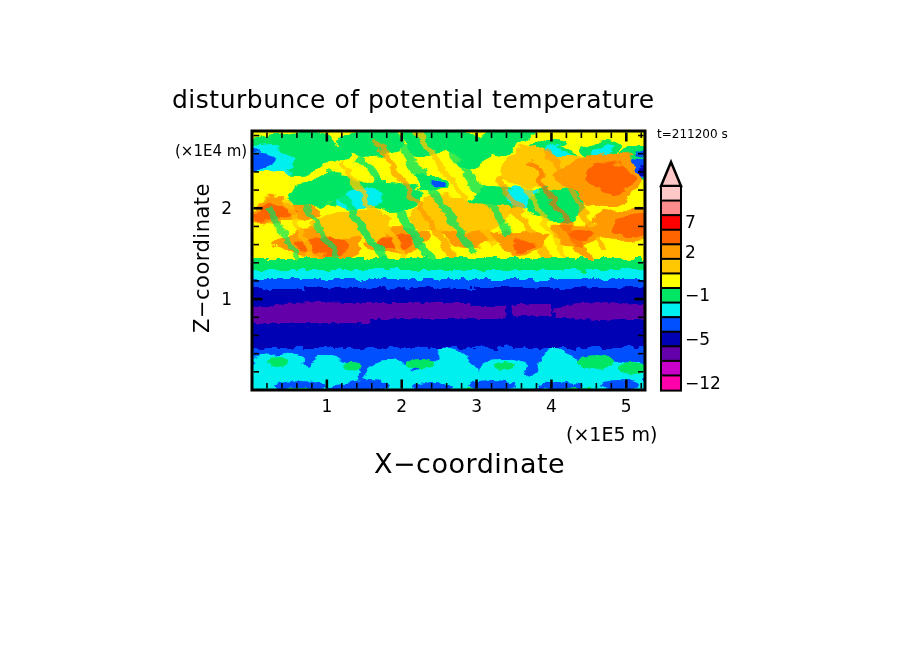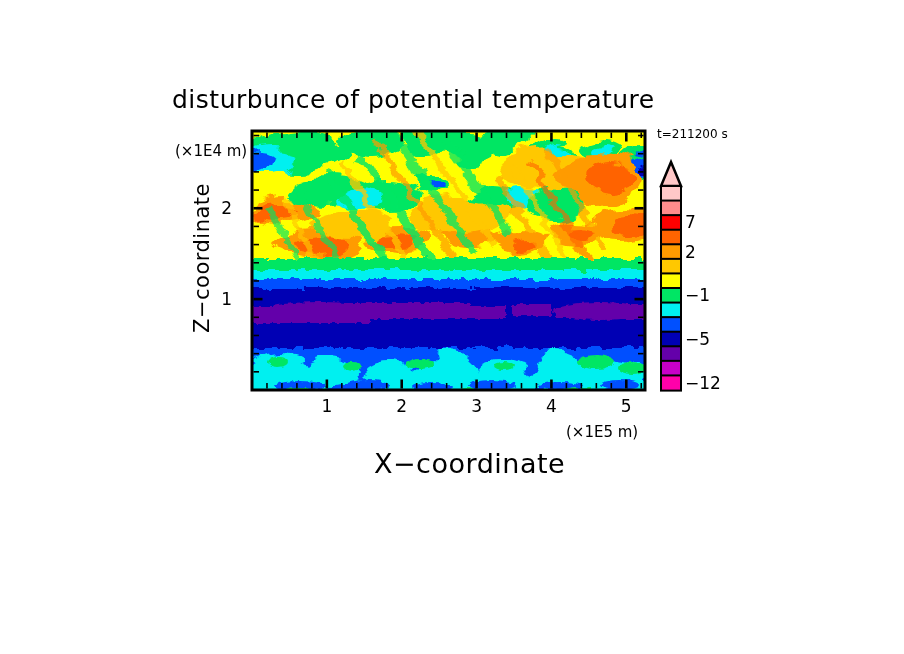--- a/index.html
+++ b/index.html
@@ -35,21 +35,21 @@
   }
   #zunits {
     left: 175px;
     top: 94px;
     font-size: 15px;
     margin-top: 48px;
   }
   #xunits {
     left: 566px;
     top: 423px;
-    font-size: 15px;
+    font-size: 19px;
   }
   #timestamp {
     left: 657px;
     top: 127px;
     font-size: 12px;
   }
   #xlabel {
     left: 374px;
     top: 448px;
     font-size: 27px;

